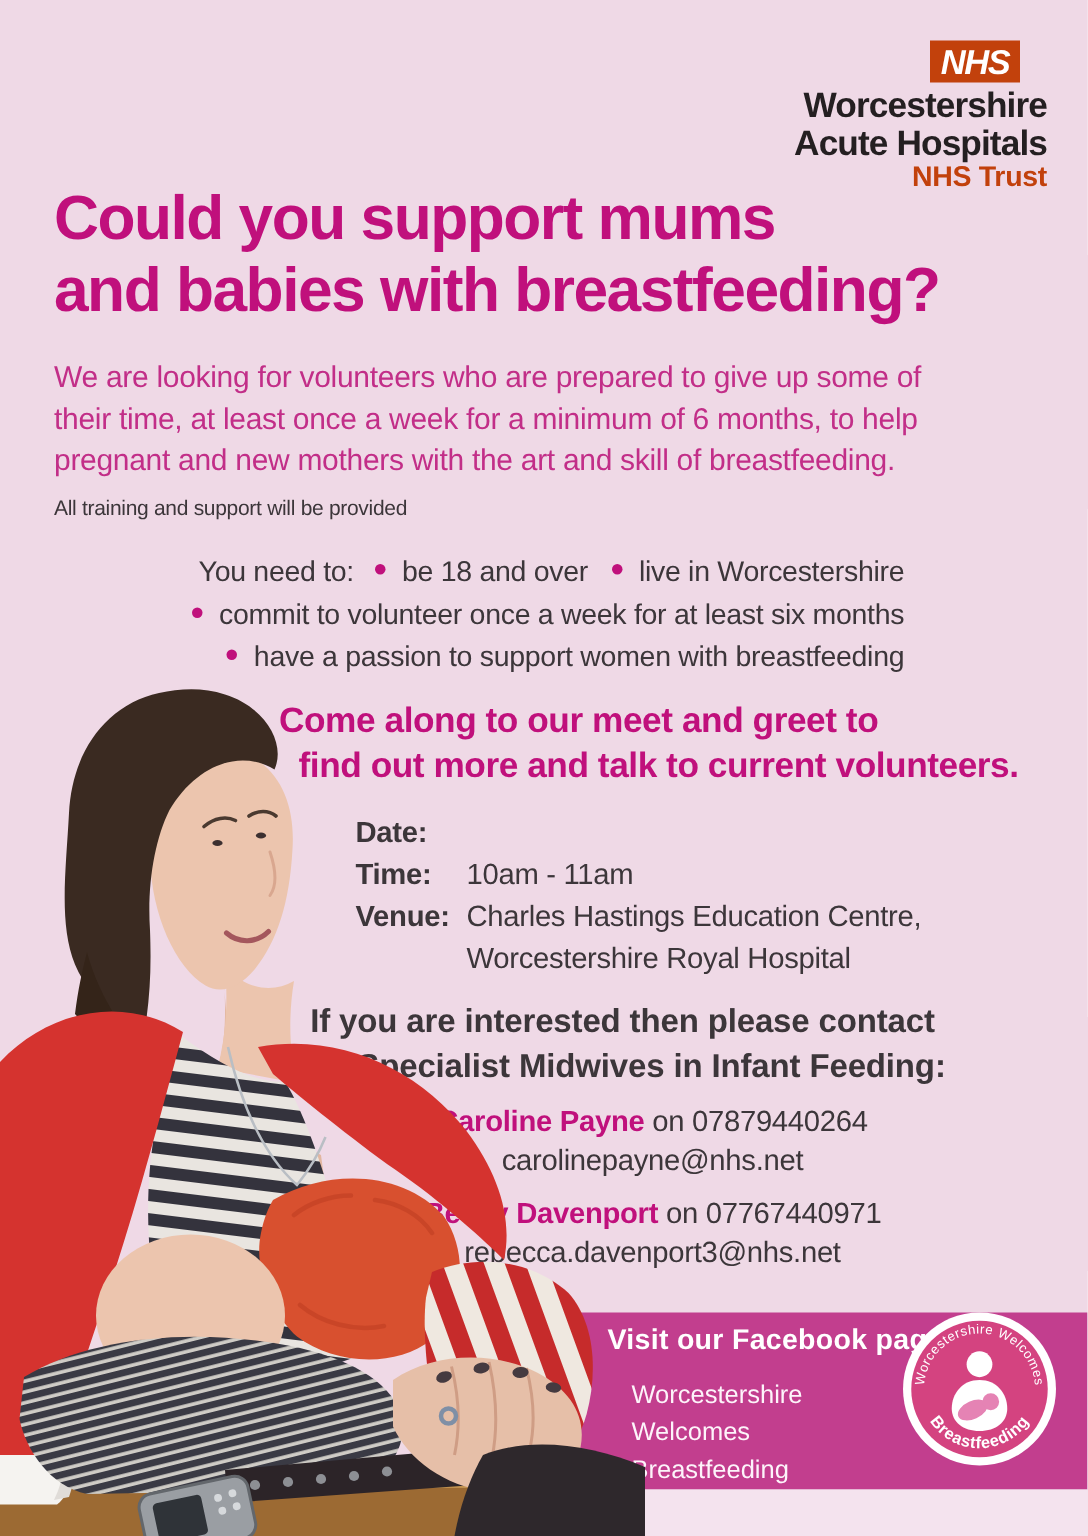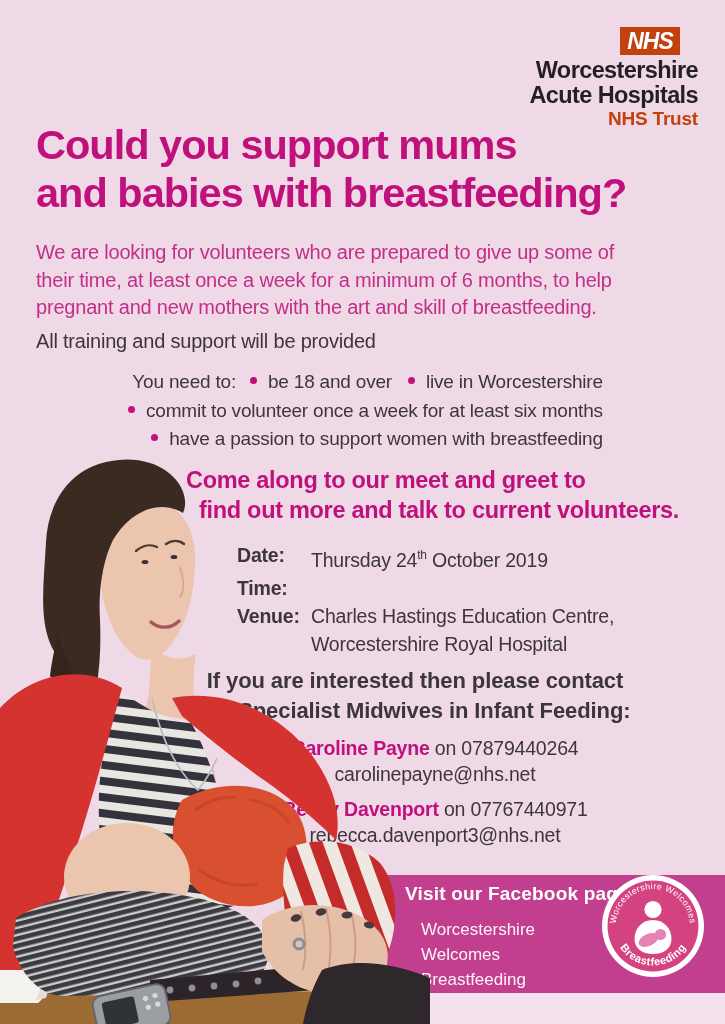--- a/index.html
+++ b/index.html
@@ -14,21 +14,21 @@
     font-weight:bold;font-size:23.5px;line-height:25px;letter-spacing:-0.6px;}
   .org-block .trust{color:#c2410c;font-size:19px;line-height:18px;margin-top:2px;letter-spacing:-0.2px;}
 
   
   .title{position:absolute;left:36px;top:121px;color:#c0107c;font-weight:bold;
     font-size:41.5px;line-height:48px;letter-spacing:-1px;white-space:nowrap;}
 
   
   .intro{position:absolute;left:36px;top:239px;color:#c22e88;font-size:20px;
     line-height:27.5px;letter-spacing:-0.2px;white-space:nowrap;}
-  .training{position:absolute;left:36px;top:330px;color:#3c363a;font-size:20px;letter-spacing:-0.2px;}
+  .training{position:absolute;left:36px;top:330px;color:#3c363a;font-size:14px;letter-spacing:-0.2px;}
 
   
   .reqs{position:absolute;left:36px;top:368px;color:#3c363a;font-size:19px;line-height:28.5px;letter-spacing:-0.2px;}
   .req-line{display:flex;align-items:baseline;white-space:nowrap;justify-content:flex-end;}
   .req-line.indent{margin-left:92px;}
   .req-label{margin-right:14px;}
   .bullet-item{display:inline-flex;align-items:baseline;margin-right:16px;}
   .dot{width:7px;height:7px;border-radius:50%;background:#c0107c;display:inline-block;
     margin-right:11px;position:relative;top:-4px;flex:none;}
 
@@ -114,24 +114,24 @@
       </span>
     </div>
   </div>
 
   <div class="callout-1">Come along to our meet and greet to</div>
   <div class="callout-2">find out more and talk to current volunteers.</div>
 
   <div class="event">
     <div class="ev-row">
       <span class="ev-label">Date:</span>
-      <span class="ev-value"><span>Thursday 24</span><sup>th</sup><span> October 2019</span></span>
     </div>
     <div class="ev-row">
       <span class="ev-label">Time:</span>
+      <span class="ev-value">10am - 11am</span>
     </div>
     <div class="ev-row">
       <span class="ev-label">Venue:</span>
       <span class="ev-value">
         <div>Charles Hastings Education Centre,</div>
         <div>Worcestershire Royal Hospital</div>
       </span>
     </div>
   </div>
 

